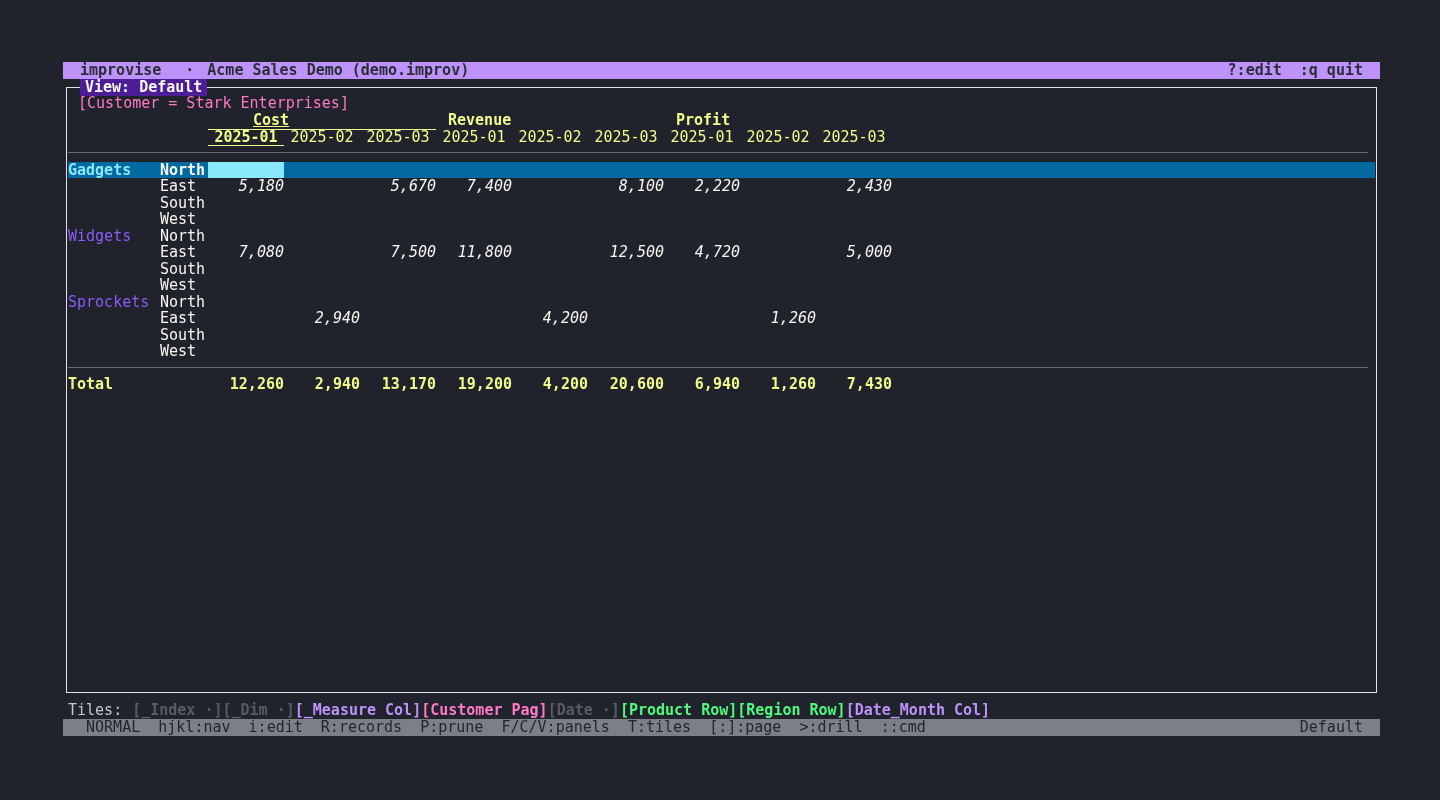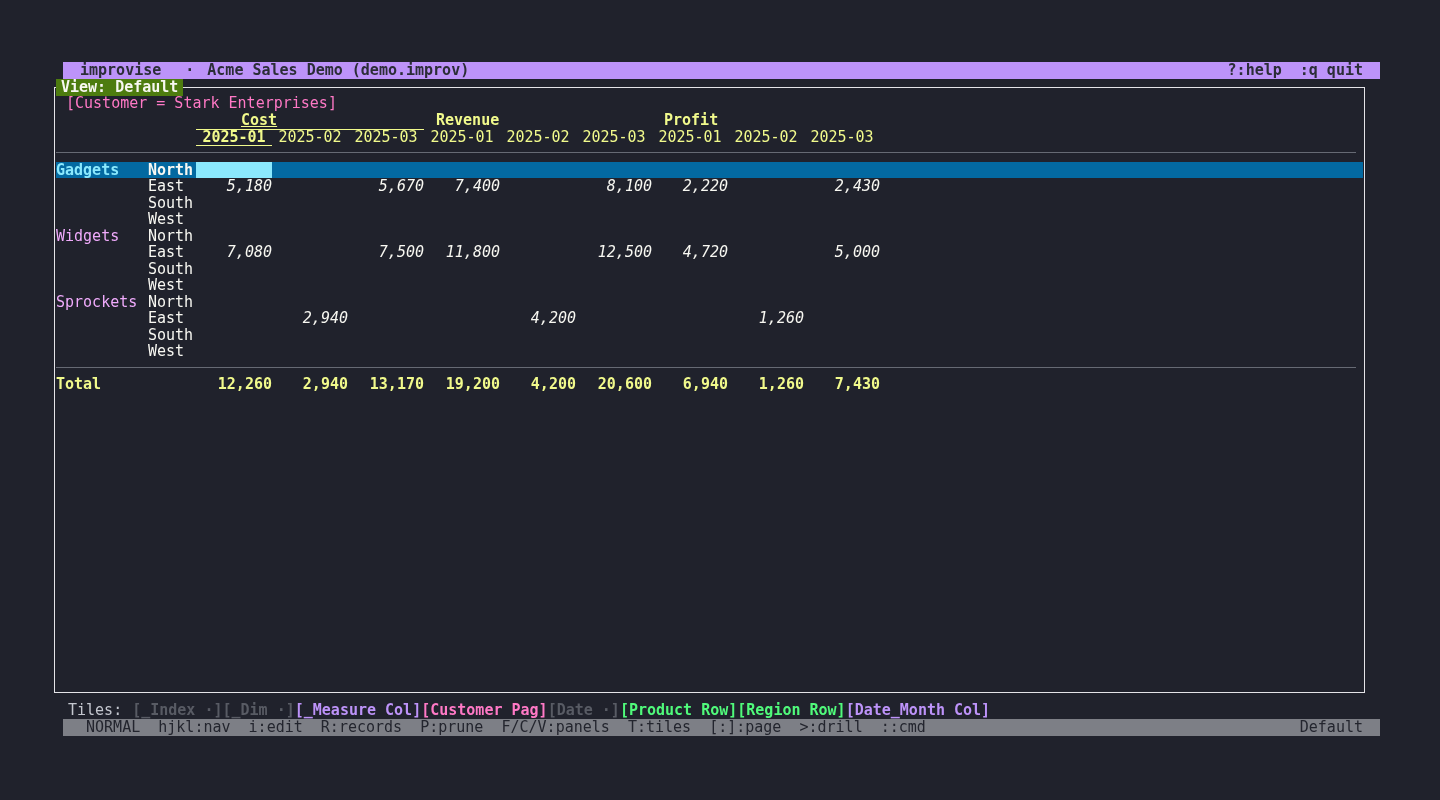--- a/index.html
+++ b/index.html
@@ -17,43 +17,43 @@
     background:#bd93f9;color:#2b2d37;
     display:flex;justify-content:space-between;
     line-height:17px;font-weight:bold;
     padding:0 17px 0 17px;box-sizing:border-box;
   }
   .titlebar .sep{margin:0 13px 0 24px;}
   .titlebar-right span{margin-left:18px;}
 
   
   .viewbox{
-    position:absolute;left:54px;top:87px;width:1311px;height:606px;
+    position:absolute;left:66px;top:87px;width:1311px;height:606px;
     border:1px solid #e4e4e8;box-sizing:border-box;padding-left:48px;
   }
   .box-title{
-    position:absolute;left:56px;top:79px;height:17px;line-height:17px;
-    background:#4d7c0f;padding:0 5px;font-weight:bold;color:#f8f8f2;z-index:2;
+    position:absolute;left:80px;top:79px;height:17px;line-height:17px;
+    background:#4c1d95;padding:0 5px;font-weight:bold;color:#f8f8f2;z-index:2;
   }
   .filter-line{position:absolute;left:11px;top:7px;color:#ff79c6;line-height:16px;}
 
   
   .pivot{position:absolute;left:1px;top:24px;right:1px;}
   .trow{
     display:grid;grid-template-columns:92px 48px repeat(9,76px) 1fr;
     height:16.5px;line-height:16.5px;white-space:pre;
   }
   .grow{display:grid;grid-template-columns:92px 48px repeat(3,228px) 1fr;height:16.5px;line-height:16.5px;}
   .group-cell{color:#f1fa8c;font-weight:bold;padding-left:12px;box-sizing:border-box;}
   .group-cell.selected{padding-left:45px;border-bottom:1px solid #f1fa8c;text-decoration:underline;}
   .mcell{color:#f1fa8c;text-align:center;box-sizing:border-box;}
   .mcell.selected{font-weight:bold;border-bottom:1px solid #f1fa8c;}
   .sep-row{height:16.5px;position:relative;}
   .sep-row .sep-line{position:absolute;left:0;right:7px;top:7px;border-top:1px solid #666a74;}
-  .pcell{color:#f0abfc;}
+  .pcell{color:#8b5cf6;}
   .rcell{color:#f8f8f2;}
   .vcell{text-align:right;font-style:italic;color:#f8f8f2;}
   .trow.selected{background:#0369a1;}
   .trow.selected .pcell{color:#8be9fd;font-weight:bold;}
   .trow.selected .rcell{font-weight:bold;}
   .vcell.cursor{background:#8be9fd;}
   .total-row .pcell{color:#f1fa8c;font-weight:bold;}
   .total-row .vcell{font-style:normal;font-weight:bold;color:#f1fa8c;}
 
   
@@ -79,21 +79,21 @@
 </head>
 <body>
 
 <div id="screen">
 
   <div class="titlebar">
     <div class="titlebar-left">
       <span>improvise</span><span class="sep">·</span><span>Acme Sales Demo (demo.improv)</span>
     </div>
     <div class="titlebar-right">
-      <span>?:help</span><span>:q quit</span>
+      <span>?:edit</span><span>:q quit</span>
     </div>
   </div>
 
   <div class="box-title">View: Default</div>
   <div class="viewbox">
     <div class="filter-line">[Customer = Stark Enterprises]</div>
 
     <div class="pivot">
       <div class="grow" id="group-row">
         <div></div>

